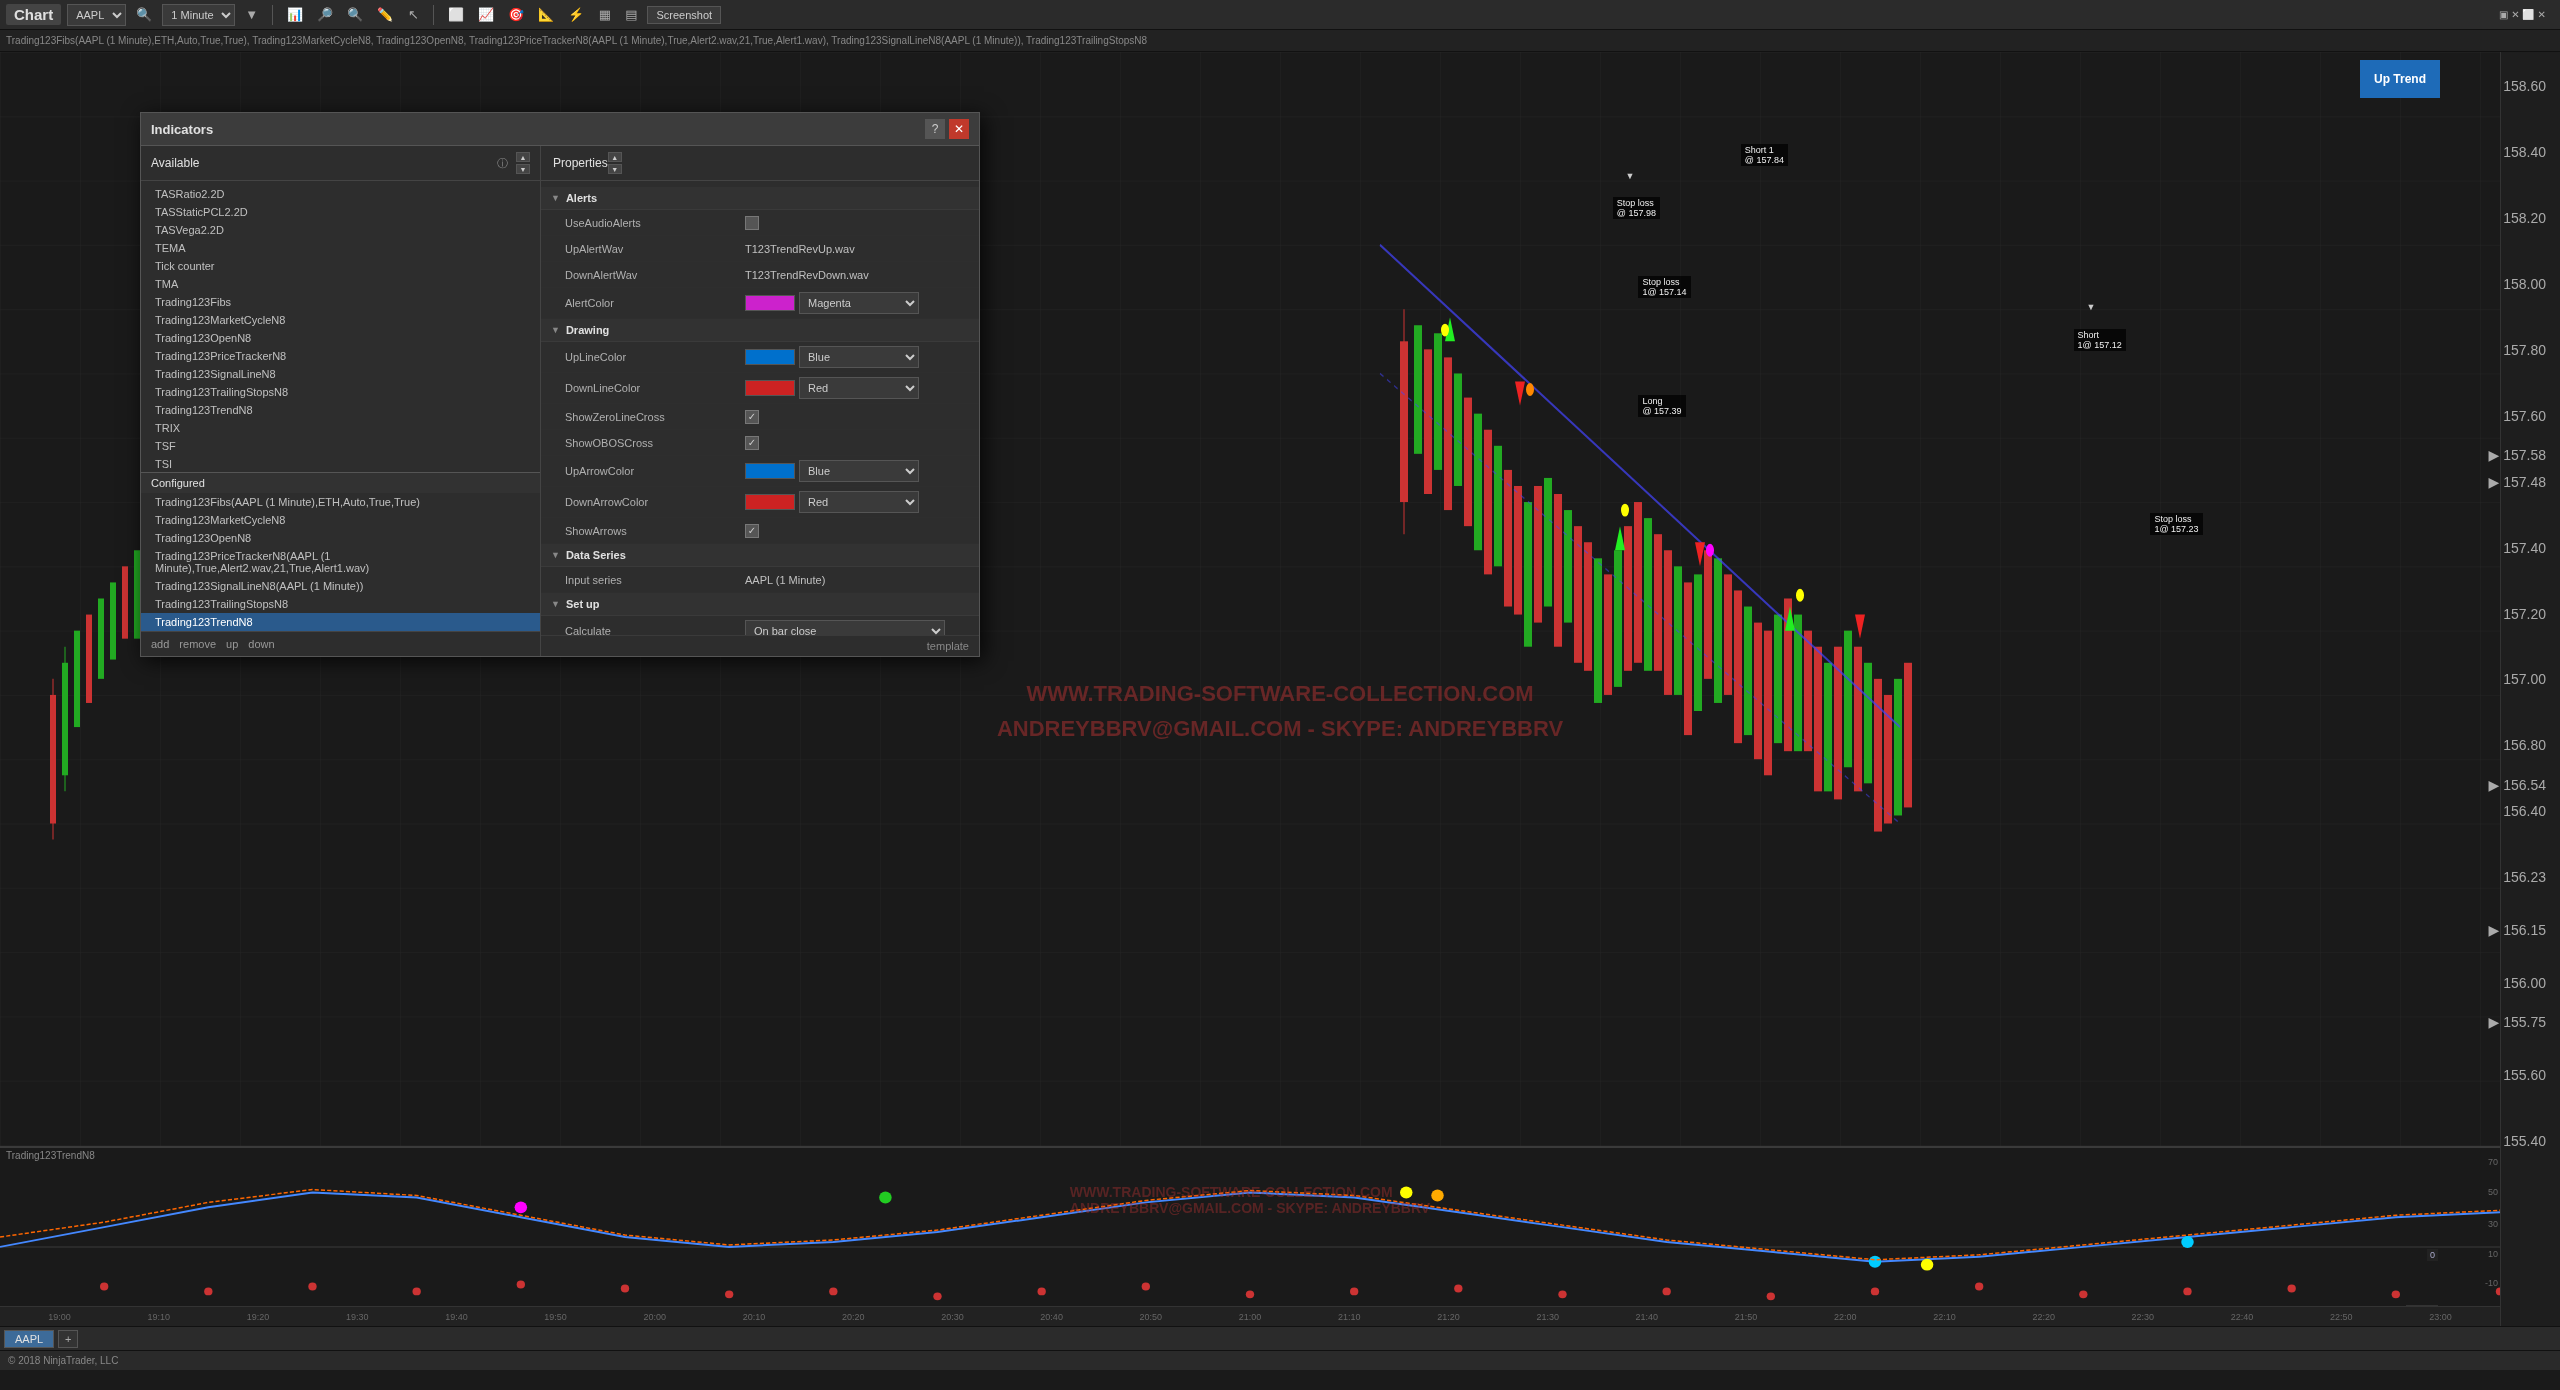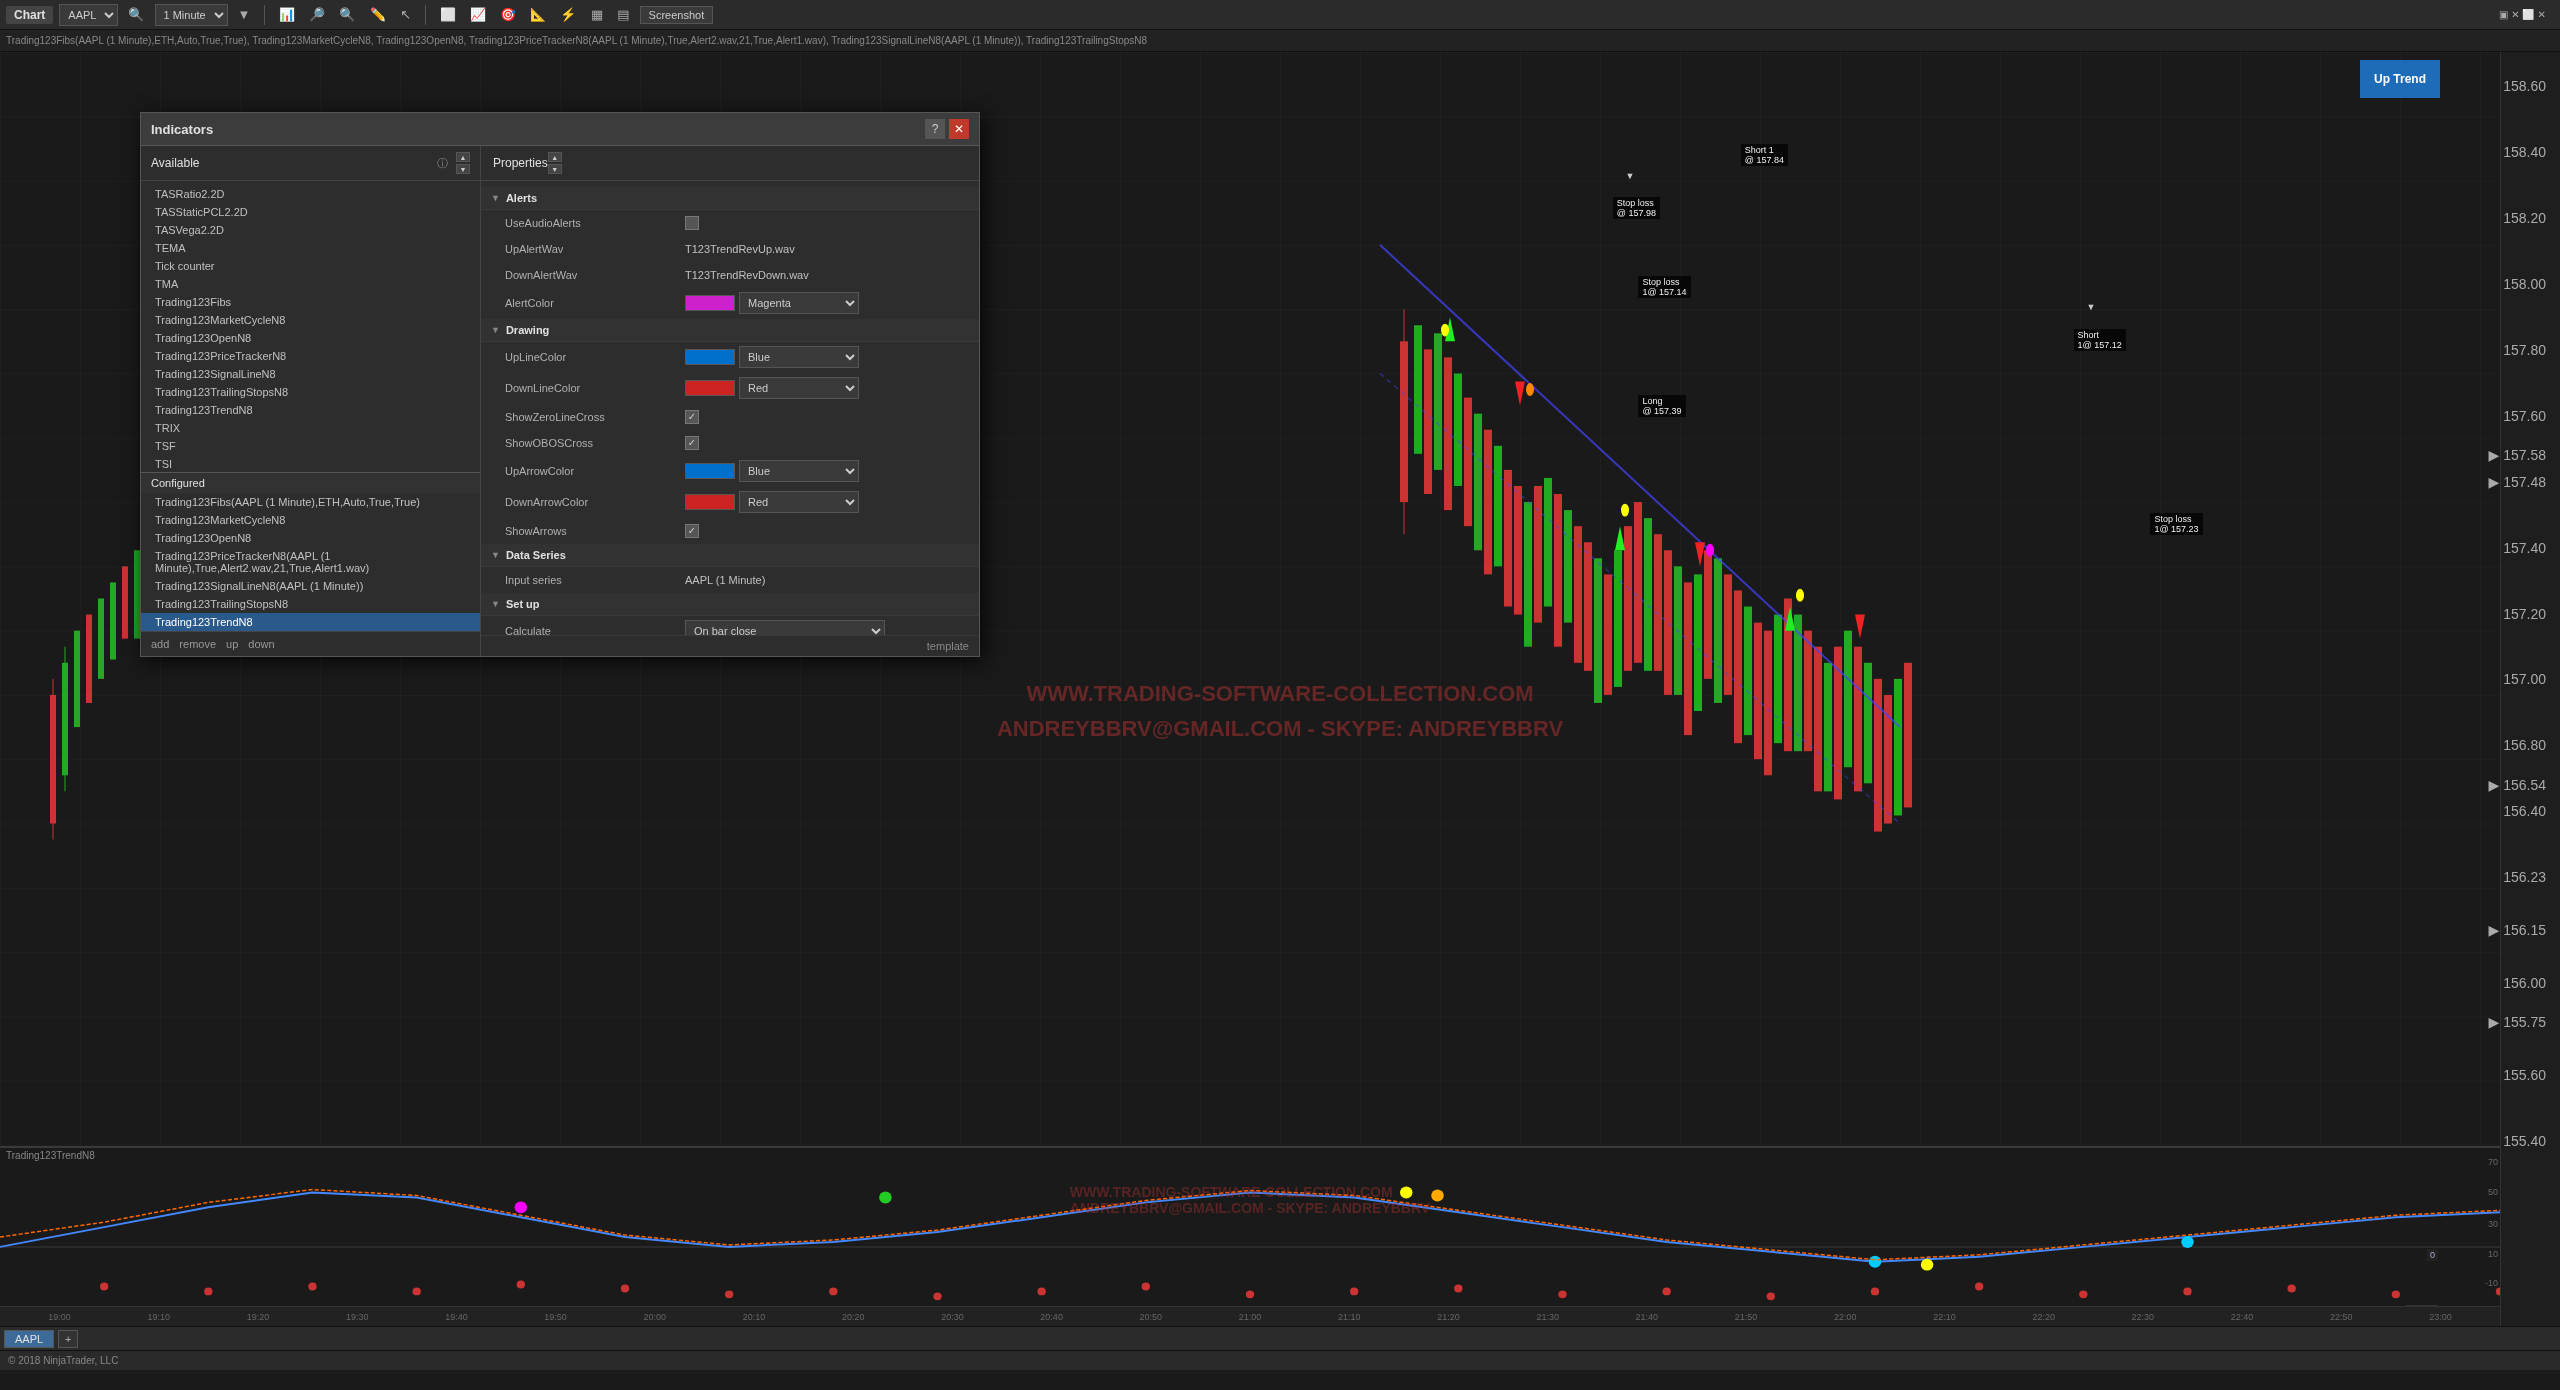--- a/index.html
+++ b/index.html
@@ -19,21 +19,21 @@
       height: 30px;
       display: flex;
       align-items: center;
       padding: 0 6px;
       border-bottom: 1px solid #111;
       gap: 6px;
     }
     .top-bar-label {
       color: #e0e0e0;
       font-weight: bold;
-      font-size: 12px;
+      font-size: 15px;
       background: #444;
       padding: 2px 8px;
       border-radius: 2px;
     }
     .top-bar-select {
       background: #3a3a3a;
       border: 1px solid #555;
       color: #ccc;
       font-size: 11px;
       padding: 1px 4px;
@@ -248,21 +248,21 @@
       color: white;
     }
 
     #modal-body {
       display: flex;
       height: 510px;
     }
 
     
     #available-panel {
-      width: 340px;
+      width: 400px;
       border-right: 1px solid #444;
       display: flex;
       flex-direction: column;
     }
 
     #available-header {
       padding: 6px 10px;
       display: flex;
       align-items: center;
       justify-content: space-between;

